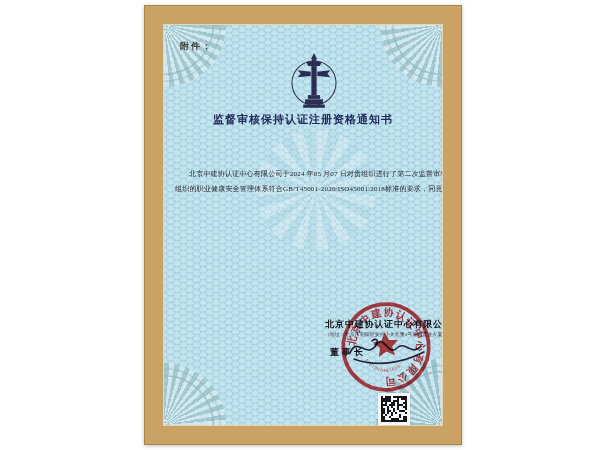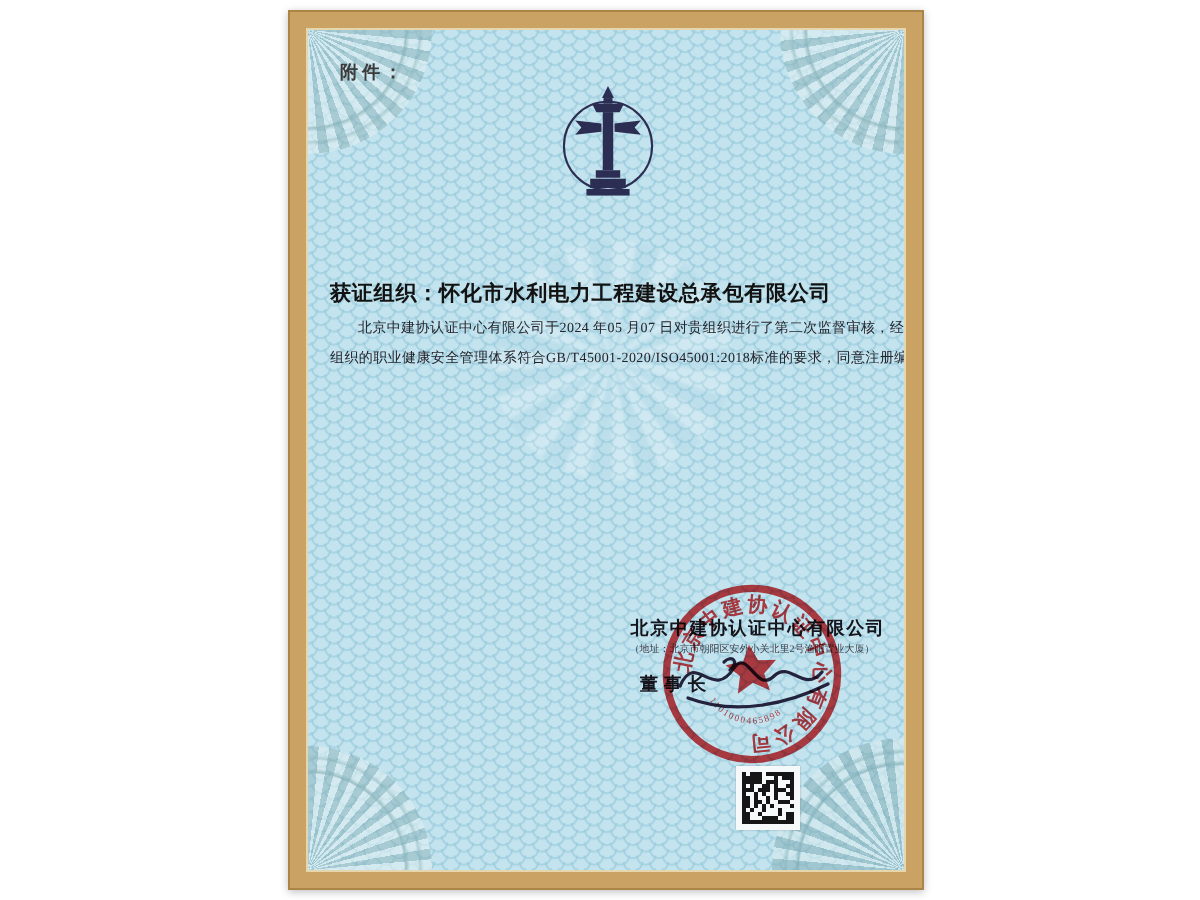--- a/index.html
+++ b/index.html
@@ -3,21 +3,21 @@
 <meta charset="utf-8">
 <style>
   * { margin:0; padding:0; box-sizing:border-box; }
   html,body { width:600px; height:450px; background:#ffffff; overflow:hidden;
               font-family:"Liberation Serif","DejaVu Serif",serif; }
 
   .stage { position:relative; width:600px; height:450px; background:#ffffff; }
 
   
   .frame { position:absolute; left:144px; top:5px; width:318px; height:440px;
-           background:#c9a264; border:1px solid #ab8448; padding:8px;
+           background:#c9a264; border:1px solid #ab8448; padding:18px;
            box-shadow:0 1px 4px rgba(0,0,0,.25); }
 
   
   .paper { position:relative; width:100%; height:100%;
            border:1px solid #e6d6ae;
            background-color:#c3e3ee;
            background-image:
              radial-gradient(circle at 50% 0, rgba(154,203,220,0) 3.8px, rgba(154,203,220,.9) 4.5px, rgba(154,203,220,0) 5.4px),
              radial-gradient(circle at 50% 0, rgba(154,203,220,0) 3.8px, rgba(154,203,220,.9) 4.5px, rgba(154,203,220,0) 5.4px);
            background-size:13px 6.5px;
@@ -109,22 +109,22 @@
           <path d="M21.5 10.5 H38.5 L36.2 15 H23.8 Z"></path>
           <rect x="27.2" y="15" width="5.6" height="31"></rect>
           <path d="M26.5 21 L12.5 19.5 L15.8 23.2 L12.5 27 L26.5 25.5 Z"></path>
           <path d="M33.5 21 L47.5 19.5 L44.2 23.2 L47.5 27 L33.5 25.5 Z"></path>
           <rect x="23.5" y="46" width="13" height="4"></rect>
           <rect x="20.5" y="50.5" width="19" height="5"></rect>
           <rect x="18.5" y="56" width="23" height="3.5"></rect>
         </g>
       </svg>
 
-
-      <div class="org-line">获证组织：怀化市水利电力工程建设总承包有限公司</div>
+      <div class="title">监督审核保持认证注册资格通知书</div>
+
 
       <div class="body-text">
         <div class="line indent">北京中建协认证中心有限公司于2024 年05 月07 日对贵组织进行了第二次监督审核，经确认，贵</div>
         <div class="line">组织的职业健康安全管理体系符合GB/T45001-2020/ISO45001:2018标准的要求，同意注册编号为</div>
       </div>
 
 
       <div class="issuer-company">北京中建协认证中心有限公司</div>
       <div class="issuer-address">（地址：北京市朝阳区安外小关北里2号渔阳置业大厦）</div>
       <div class="signer-title">董事长</div>

